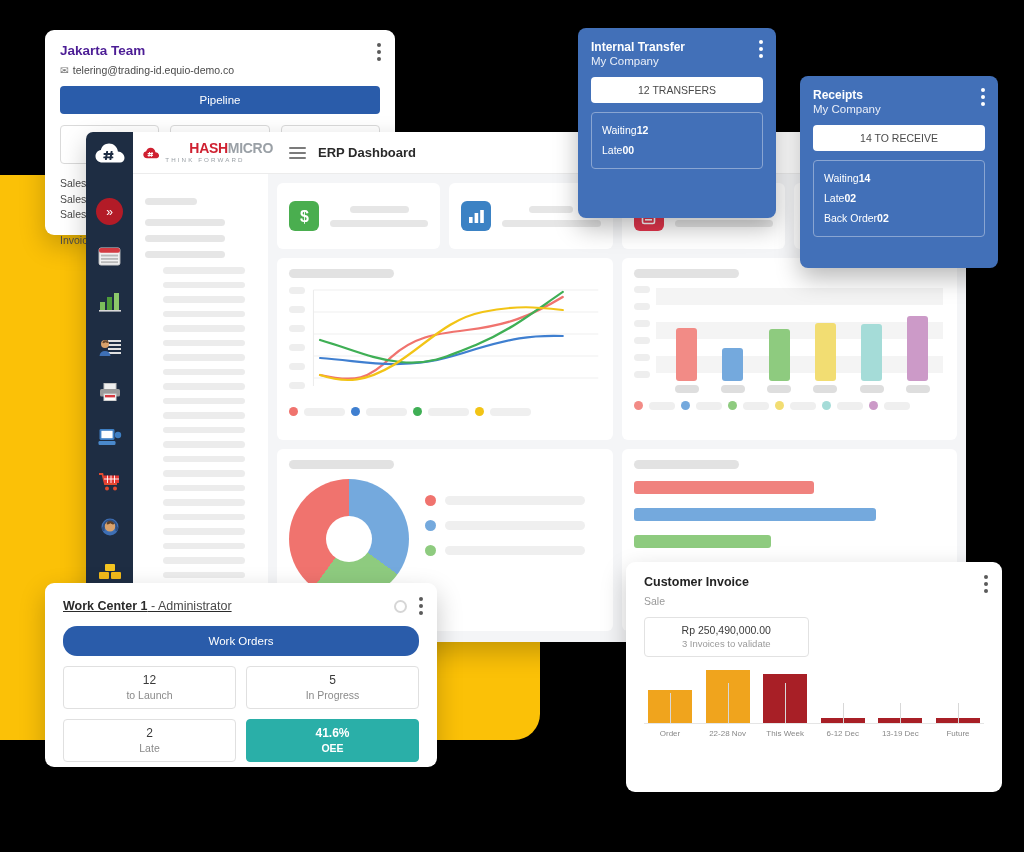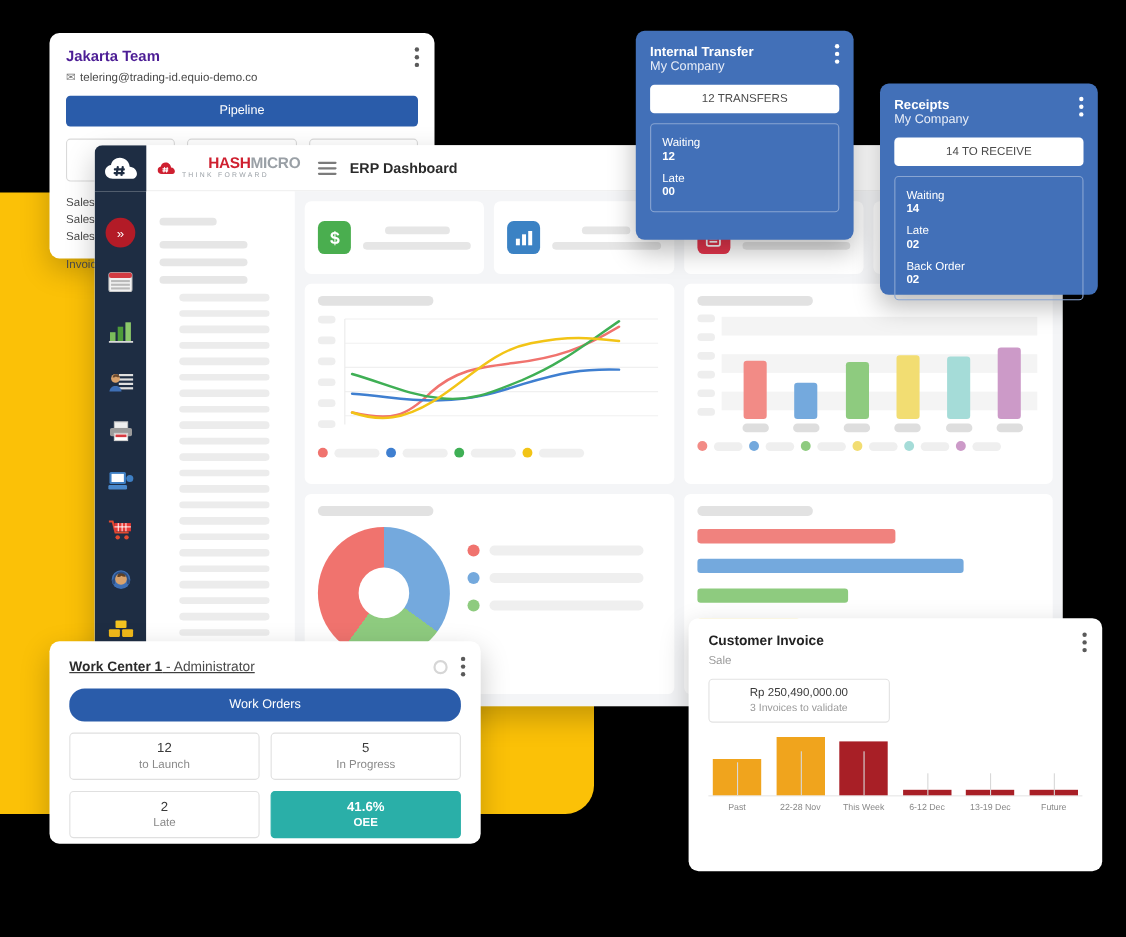--- a/index.html
+++ b/index.html
@@ -113,21 +113,21 @@
   .hrow { height: 13px; border-radius: 3px; margin-bottom: 14px; }
 
   
   .bluecard { position: absolute; background: #4270b8; border-radius: 8px; box-shadow: 0 10px 24px rgba(0,0,0,.28); padding: 12px 13px 13px; }
   #internal { left: 578px; top: 28px; width: 198px; height: 190px; }
   #receipts { left: 800px; top: 40px; width: 198px; height: 192px; margin-top: 36px; }
   .bluecard .ttl { font-size: 12px; font-weight: bold; color: #fff; }
   .bluecard .sub { font-size: 11.5px; color: #e9eef8; margin-top: 1px; }
   .bluecard .whitebtn { margin-top: 10px; background: #fff; border-radius: 4px; text-align: center; padding: 7px 0; font-size: 10.5px; color: #4a4a4a; cursor: pointer; }
   .bluecard .listbox { margin-top: 9px; border: 1px solid #89a5d2; border-radius: 4px; padding: 7px 10px 8px; }
-  .bluecard .lrow { display: flex; justify-content: flex-start; font-size: 10.5px; color: #fff; padding: 4px 0; flex-direction: column; }
+  .bluecard .lrow { display: flex; justify-content: flex-start; font-size: 10.5px; color: #fff; padding: 4px 0; }
   .bluecard .lrow b { font-weight: bold; }
 
   
   #workcenter { left: 45px; top: 583px; width: 392px; height: 184px; }
   #workcenter .hd { display: flex; align-items: center; justify-content: space-between; padding: 14px 14px 0 18px; }
   #workcenter .title { font-size: 12.5px; color: #2b2b2b; text-decoration: underline; }
   #workcenter .title b { font-weight: bold; }
   #workcenter .title span { color: #4a4a4a; }
   #workcenter .hdicons { display: flex; align-items: center; gap: 12px; }
   .ring { width: 13px; height: 13px; border-radius: 50%; border: 2px solid #d6d6d6; }
@@ -648,21 +648,21 @@
         <div class="ibcol">
             <div class="tick" style="height:20px"></div>
             <div class="bar" style="height:5px;background:#a81f26"></div>
           </div>
         <div class="ibcol">
             <div class="tick" style="height:20px"></div>
             <div class="bar" style="height:5px;background:#a81f26"></div>
           </div>
       </div>
       <div class="invlabs">
-        <span>Past</span>
+        <span>Order</span>
         <span>22-28 Nov</span>
         <span>This Week</span>
         <span>6-12 Dec</span>
         <span>13-19 Dec</span>
         <span>Future</span>
       </div>
     </div>
   </div>
 
 </div>

